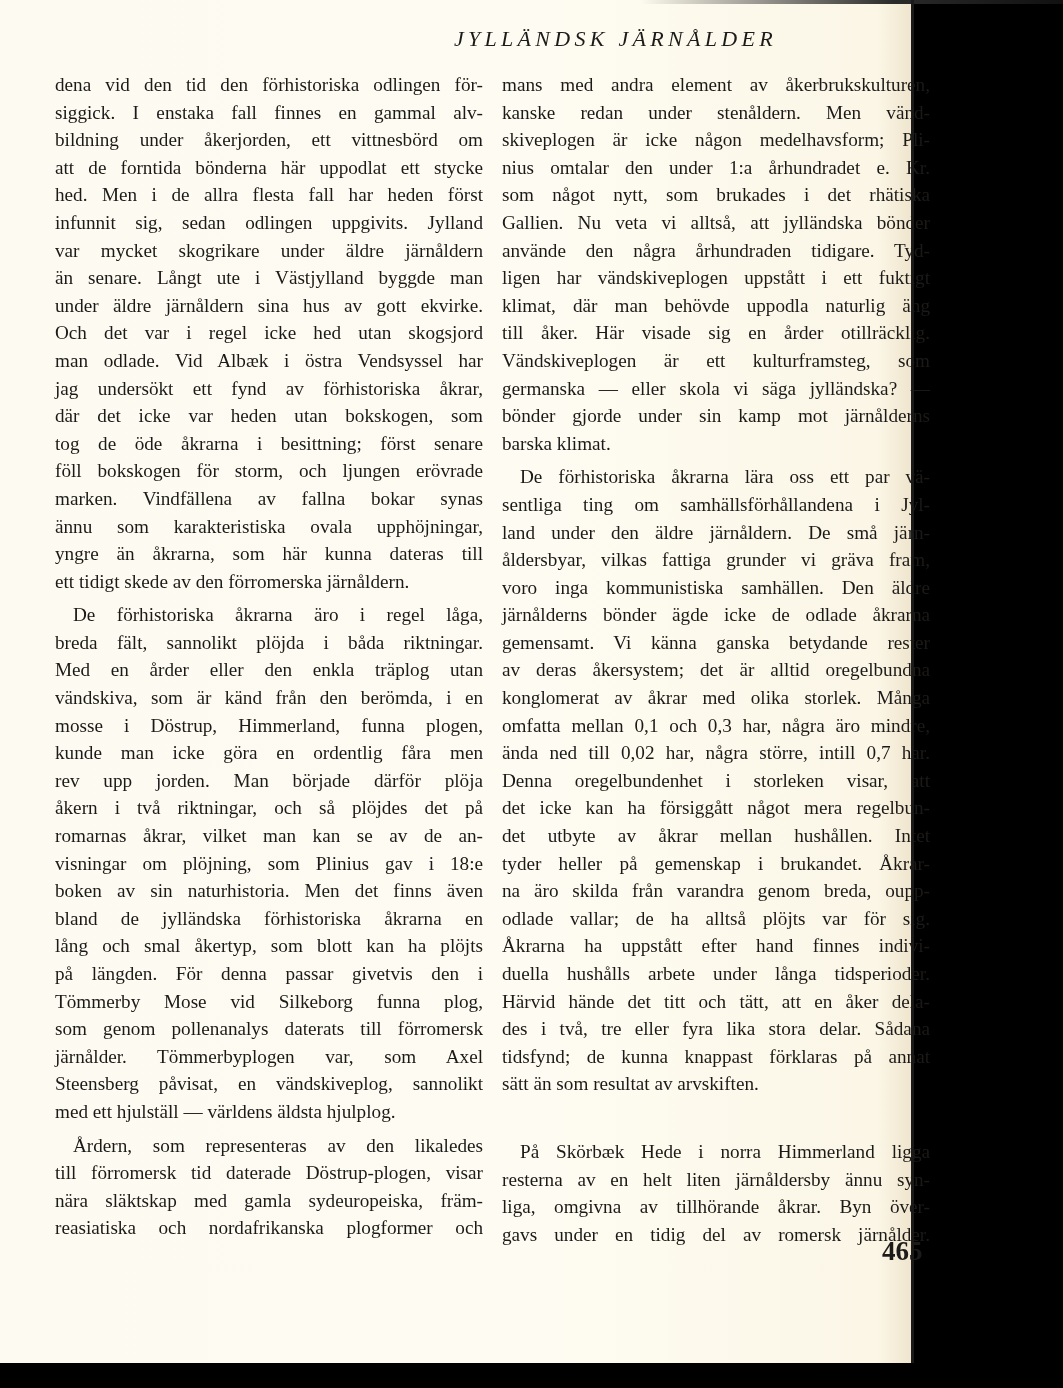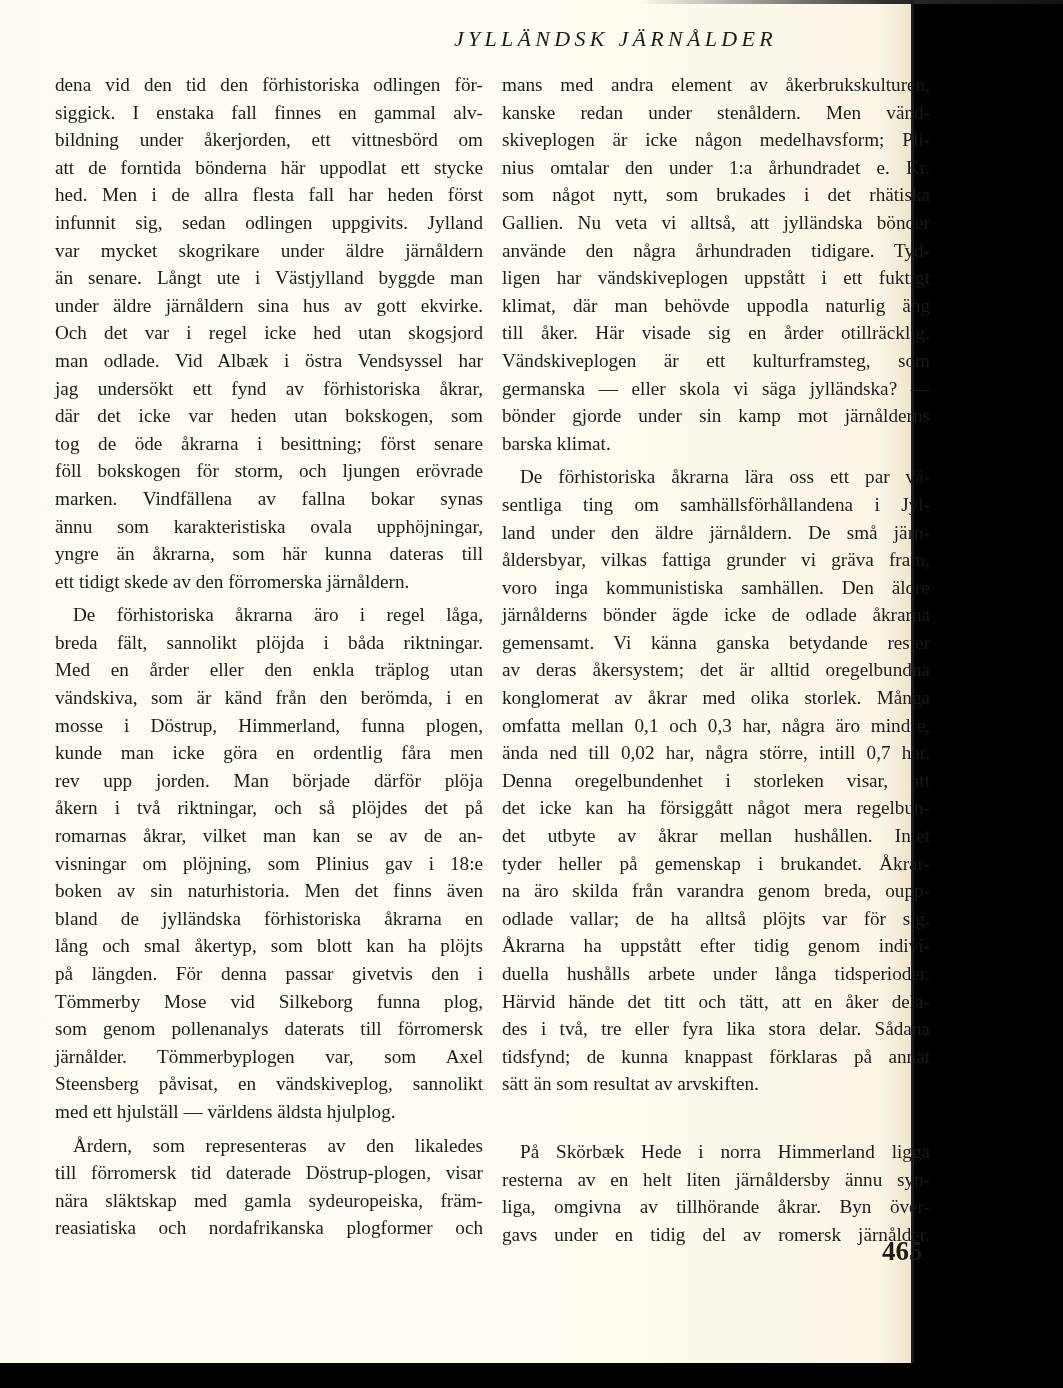--- a/index.html
+++ b/index.html
@@ -177,21 +177,21 @@
         <div class="line">av deras åkersystem; det är alltid oregelbundna</div>
         <div class="line">konglomerat av åkrar med olika storlek. Många</div>
         <div class="line">omfatta mellan 0,1 och 0,3 har, några äro mindre,</div>
         <div class="line">ända ned till 0,02 har, några större, intill 0,7 har.</div>
         <div class="line">Denna oregelbundenhet i storleken visar, att</div>
         <div class="line">det icke kan ha försiggått något mera regelbun-</div>
         <div class="line">det utbyte av åkrar mellan hushållen. Intet</div>
         <div class="line">tyder heller på gemenskap i brukandet. Åkrar-</div>
         <div class="line">na äro skilda från varandra genom breda, oupp-</div>
         <div class="line">odlade vallar; de ha alltså plöjts var för sig.</div>
-        <div class="line">Åkrarna ha uppstått efter tidig genom indivi-</div>
+        <div class="line">Åkrarna ha uppstått efter hand finnes indivi-</div>
         <div class="line">duella hushålls arbete under långa tidsperioder.</div>
         <div class="line">Härvid hände det titt och tätt, att en åker dela-</div>
         <div class="line">des i två, tre eller fyra lika stora delar. Sådana</div>
         <div class="line">tidsfynd; de kunna knappast förklaras på annat</div>
         <div class="line last">sätt än som resultat av arvskiften.</div>
       </div>
       <div class="para-gap-large"></div>
       <div class="paragraph">
         <div class="line indent">På Skörbæk Hede i norra Himmerland ligga</div>
         <div class="line">resterna av en helt liten järnåldersby ännu syn-</div>

